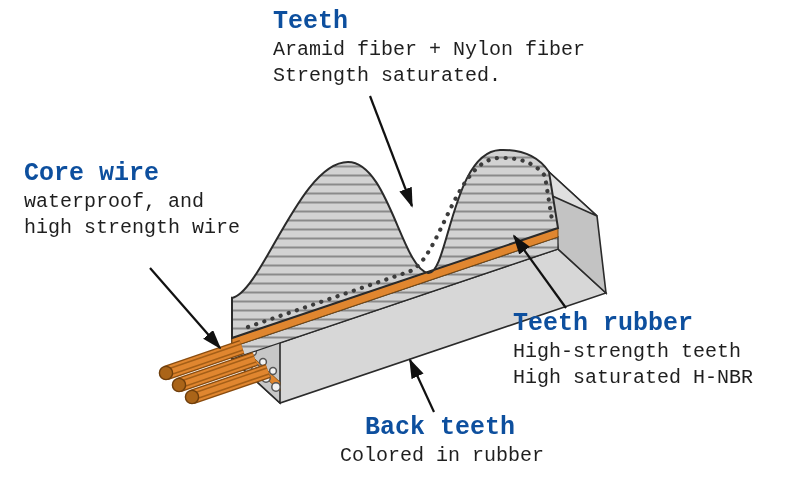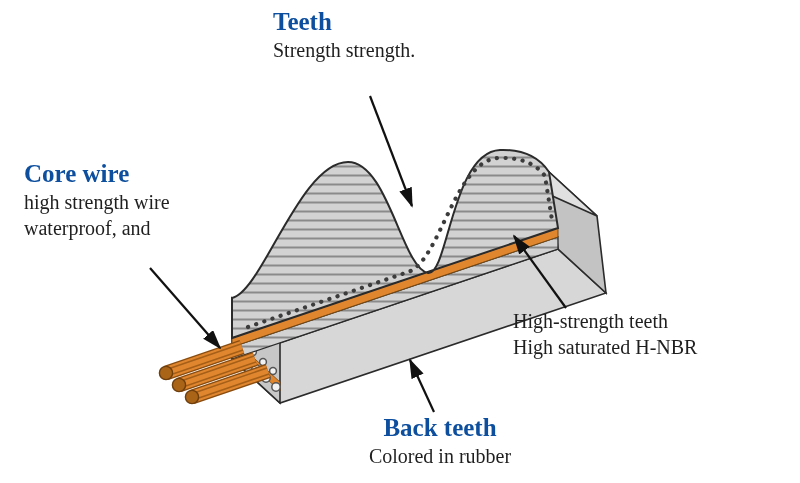--- a/index.html
+++ b/index.html
@@ -1,20 +1,20 @@
 <!DOCTYPE html>
 <html><head>
 <meta charset="utf-8">
 <style>
   html,body{margin:0;padding:0;background:#ffffff;}
   #stage{
     position:relative;
     width:800px;height:483px;
     background:#ffffff;
-    font-family:Liberation Serif, serif;
+    font-family:Liberation Mono, monospace;
     overflow:hidden;
   }
   #diagram-svg{position:absolute;left:0;top:0;}
   .label{position:absolute;}
   .label .title{
     font-size:25px;font-weight:bold;color:#0d4f9e;
     line-height:1.25;white-space:nowrap;
   }
   .label .desc{
     font-size:20px;color:#1f1f1f;line-height:1.3;white-space:nowrap;
@@ -116,30 +116,32 @@
     <g stroke="#111111" stroke-width="2.2" fill="none">
       <line x1="370" y1="96" x2="412" y2="206" marker-end="url(#arrow)"></line>
       <line x1="150" y1="268" x2="220" y2="348" marker-end="url(#arrow)"></line>
       <line x1="566" y1="308" x2="514" y2="236" marker-end="url(#arrow)"></line>
       <line x1="434" y1="412" x2="410" y2="360" marker-end="url(#arrow)"></line>
     </g>
   </svg>
 
   <div class="label" id="teeth-label">
     <div class="title">Teeth</div>
-    <div class="desc">Strength strength.</div>
+    <div class="desc">Aramid fiber + Nylon fiber</div>
+    <div class="desc">Strength saturated.</div>
   </div>
 
   <div class="label" id="core-wire-label">
     <div class="title">Core wire</div>
+    <div class="desc">waterproof, and</div>
     <div class="desc">high strength wire</div>
-    <div class="desc">waterproof, and</div>
   </div>
 
   <div class="label" id="teeth-rubber-label">
+    <div class="title">Teeth rubber</div>
     <div class="desc">High-strength teeth</div>
     <div class="desc">High saturated H-NBR</div>
   </div>
 
   <div class="label" id="back-side-label">
     <div class="title">Back teeth</div>
     <div class="desc">Colored in rubber</div>
   </div>
 
 </div>

